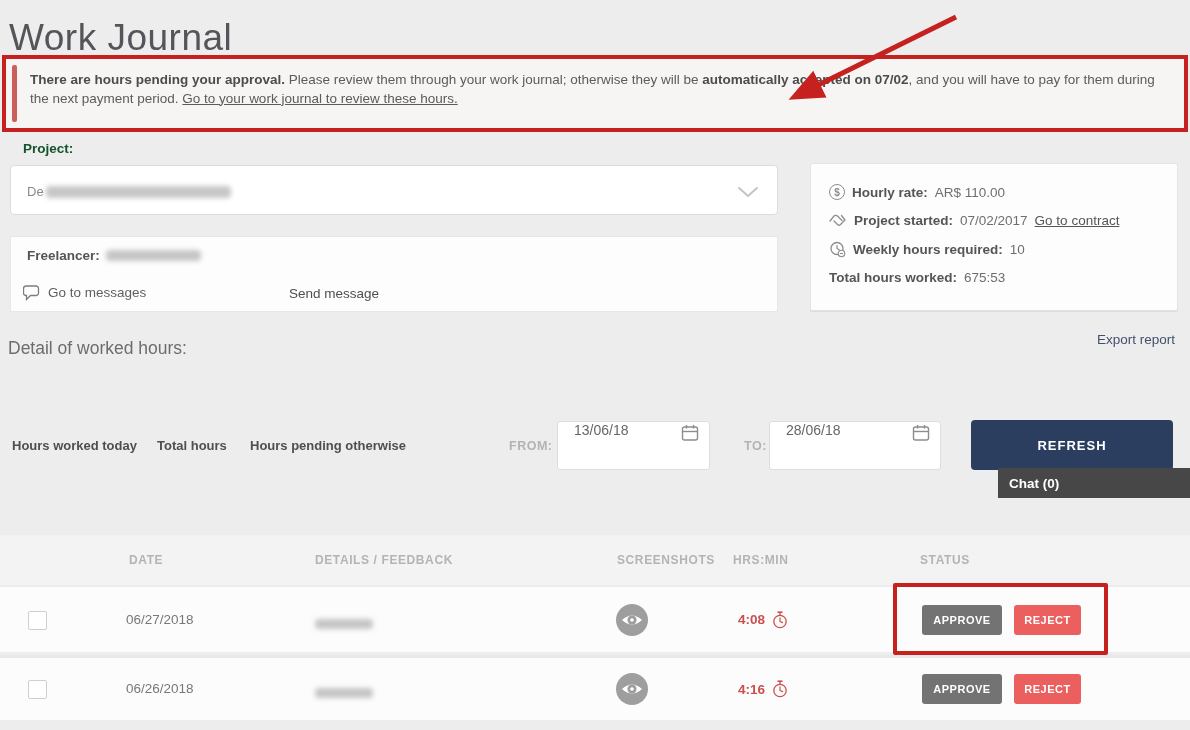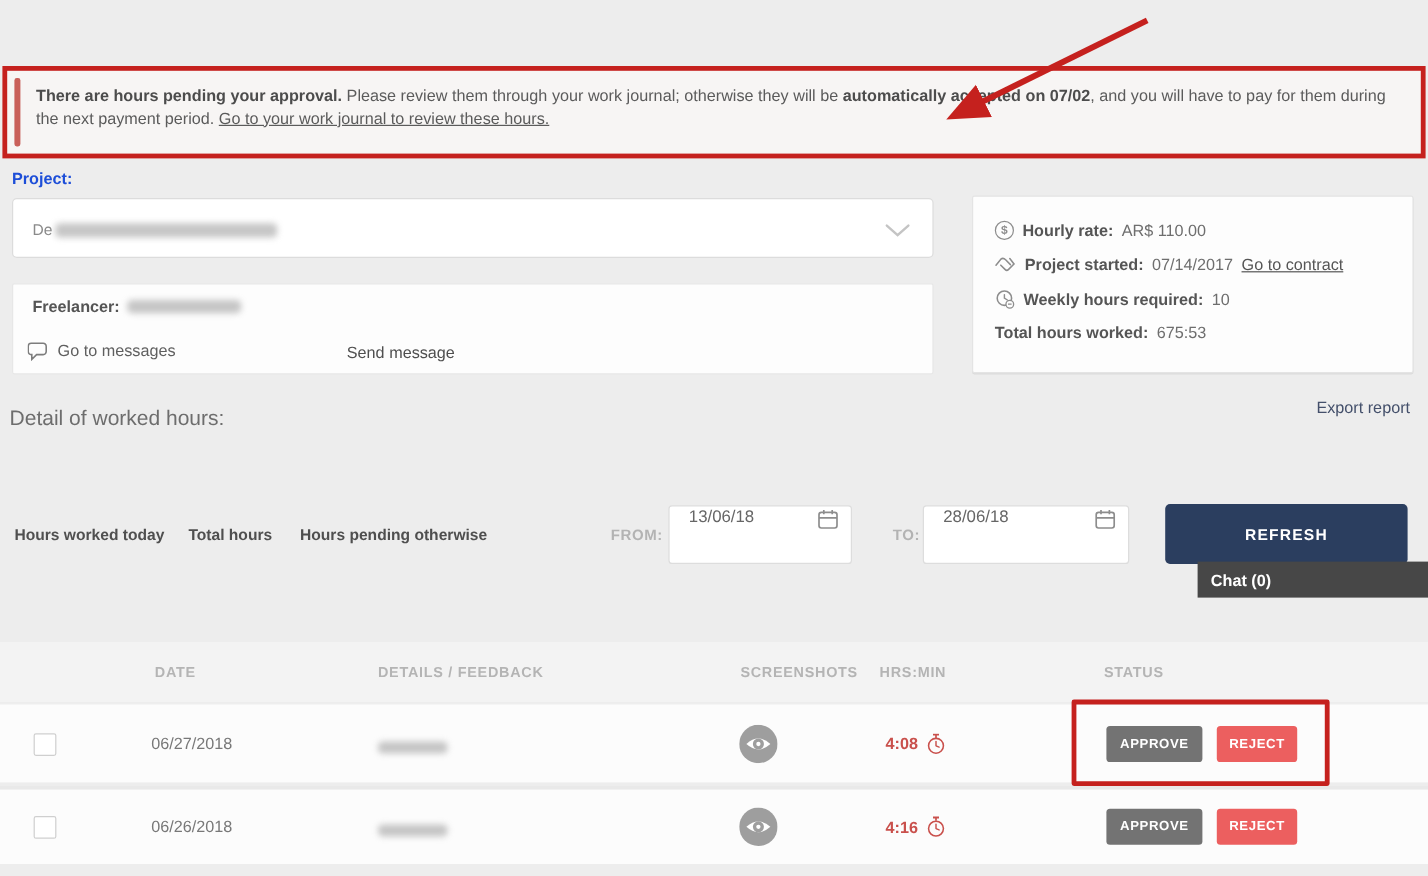--- a/index.html
+++ b/index.html
@@ -12,21 +12,21 @@
 
   
   #alert-box{left:2px;top:55px;width:1178px;height:69px;background:#f7f5f4;
     border:4px solid #c5211e;box-sizing:content-box;}
   #alert-accent{left:6px;top:6px;bottom:6px;width:5px;background:#c9605a;border-radius:2px;}
   #alert-text{left:24px;right:14px;top:12px;font-size:13.5px;line-height:18.5px;color:#5b5b5b;}
   #alert-text b{color:#4c4c4c;}
   #alert-text a{color:#5b5b5b;text-decoration:underline;cursor:pointer;}
 
   
-  #project-label{left:10px;top:141px;font-size:13.5px;font-weight:700;color:#1d4ed8;}
+  #project-label{left:23px;top:141px;font-size:13.5px;font-weight:700;color:#14532d;}
   #project-select{left:10px;top:165px;width:768px;height:50px;background:#fff;border:1px solid #dcdcdc;
     border-radius:4px;box-sizing:border-box;cursor:pointer;}
   #project-value{left:16px;top:18px;font-size:13px;color:#8a8a8a;display:flex;align-items:center;gap:2px;}
   #project-chevron{right:18px;top:20px;}
 
   
   #freelancer-card{left:10px;top:236px;width:768px;height:76px;background:#fdfdfd;border:1px solid #e7e7e7;
     border-radius:2px;box-sizing:border-box;}
   #freelancer-line{left:16px;top:11px;font-size:13.5px;color:#555;display:flex;align-items:center;gap:6px;}
   #go-to-messages{left:12px;top:47px;font-size:13.5px;color:#5f5f5f;display:flex;align-items:center;gap:6px;cursor:pointer;}
@@ -102,20 +102,21 @@
   
   .anno{pointer-events:none;}
   #anno-rect-buttons{left:893px;top:583px;width:207px;height:64px;border:4px solid #c5211e;border-radius:2px;}
   #anno-arrow{left:770px;top:8px;}
 </style>
 </head>
 <body>
 
 <div id="stage">
 
+  <h1 class="abs" id="page-title">Work Journal</h1>
 
   <div class="abs" id="alert-box">
     <div class="abs" id="alert-accent"></div>
     <div class="abs" id="alert-text">
       <b>There are hours pending your approval.</b><span> Please review them through your work journal; otherwise they will be </span><b>automatically accepted on 07/02</b><span>, and you will have to pay for them during the next payment period. </span><a>Go to your work journal to review these hours.</a>
     </div>
   </div>
 
   <svg class="abs anno" id="anno-arrow" width="200" height="100" viewBox="0 0 200 100">
     <defs>
@@ -155,21 +156,21 @@
     <div class="info-row" id="info-row-rate">
       <span class="circle-icon">$</span>
       <b>Hourly rate:</b>
       <span>AR$ 110.00</span>
     </div>
     <div class="info-row" id="info-row-started">
       <svg width="18" height="16" viewBox="0 0 18 16">
         <path d="M1 9 L5 4 Q7 2.5 9 4.5 L13 8.5 M5 9 L8.5 12.5 Q10 14 11.5 12.5 L16 8 L12.5 3.5" fill="none" stroke="#8d8d8d" stroke-width="1.3" stroke-linecap="round"></path>
       </svg>
       <b>Project started:</b>
-      <span>07/14/2017</span>
+      <span>07/02/2017</span>
       <a>Go to contract</a>
     </div>
     <div class="info-row" id="info-row-weekly">
       <svg width="17" height="17" viewBox="0 0 17 17">
         <circle cx="8" cy="7.5" r="6" fill="none" stroke="#8d8d8d" stroke-width="1.3"></circle>
         <path d="M8 4.5 V7.5 L10.5 9" fill="none" stroke="#8d8d8d" stroke-width="1.2" stroke-linecap="round"></path>
         <circle cx="12.5" cy="12.5" r="3.2" fill="#fdfdfd" stroke="#8d8d8d" stroke-width="1.1"></circle>
         <line x1="11" y1="12.5" x2="14" y2="12.5" stroke="#8d8d8d" stroke-width="1.1"></line>
       </svg>
       <b>Weekly hours required:</b>

